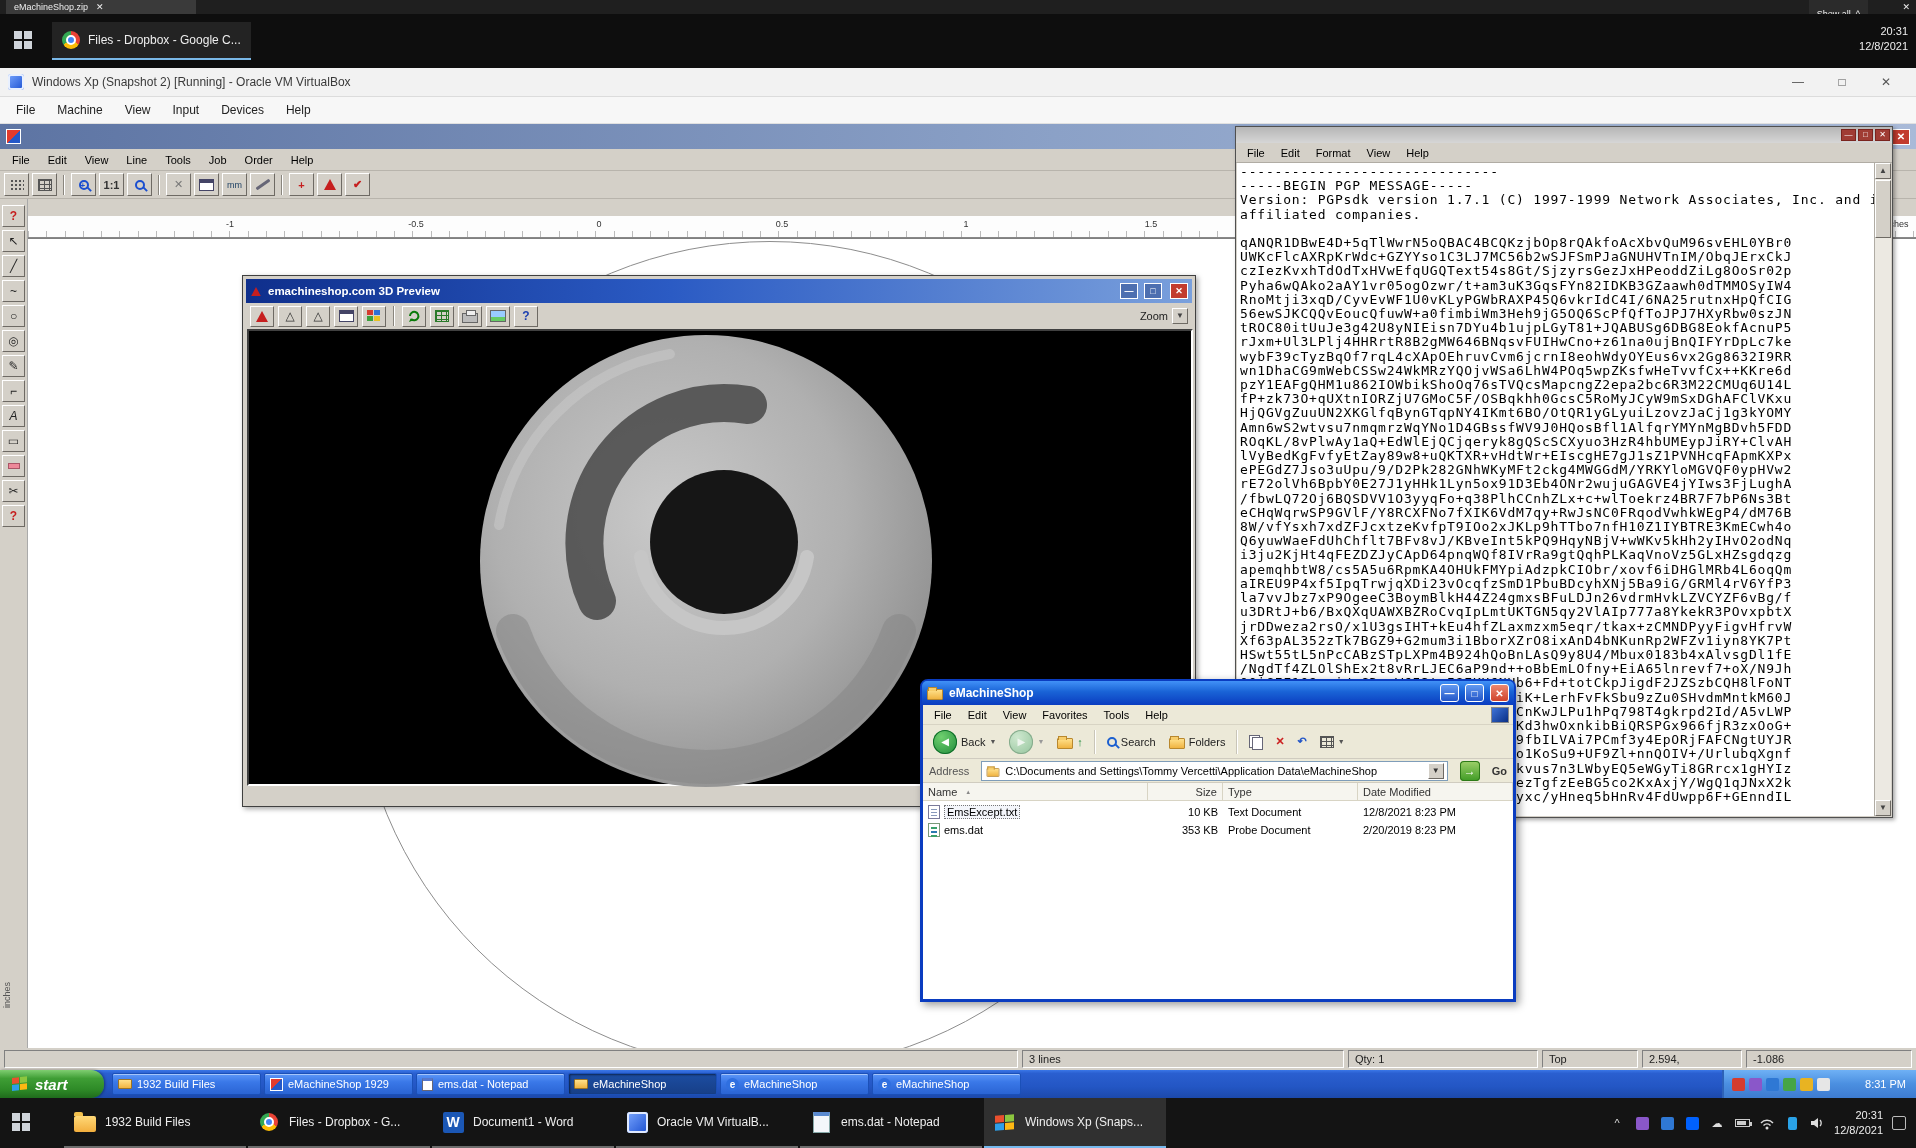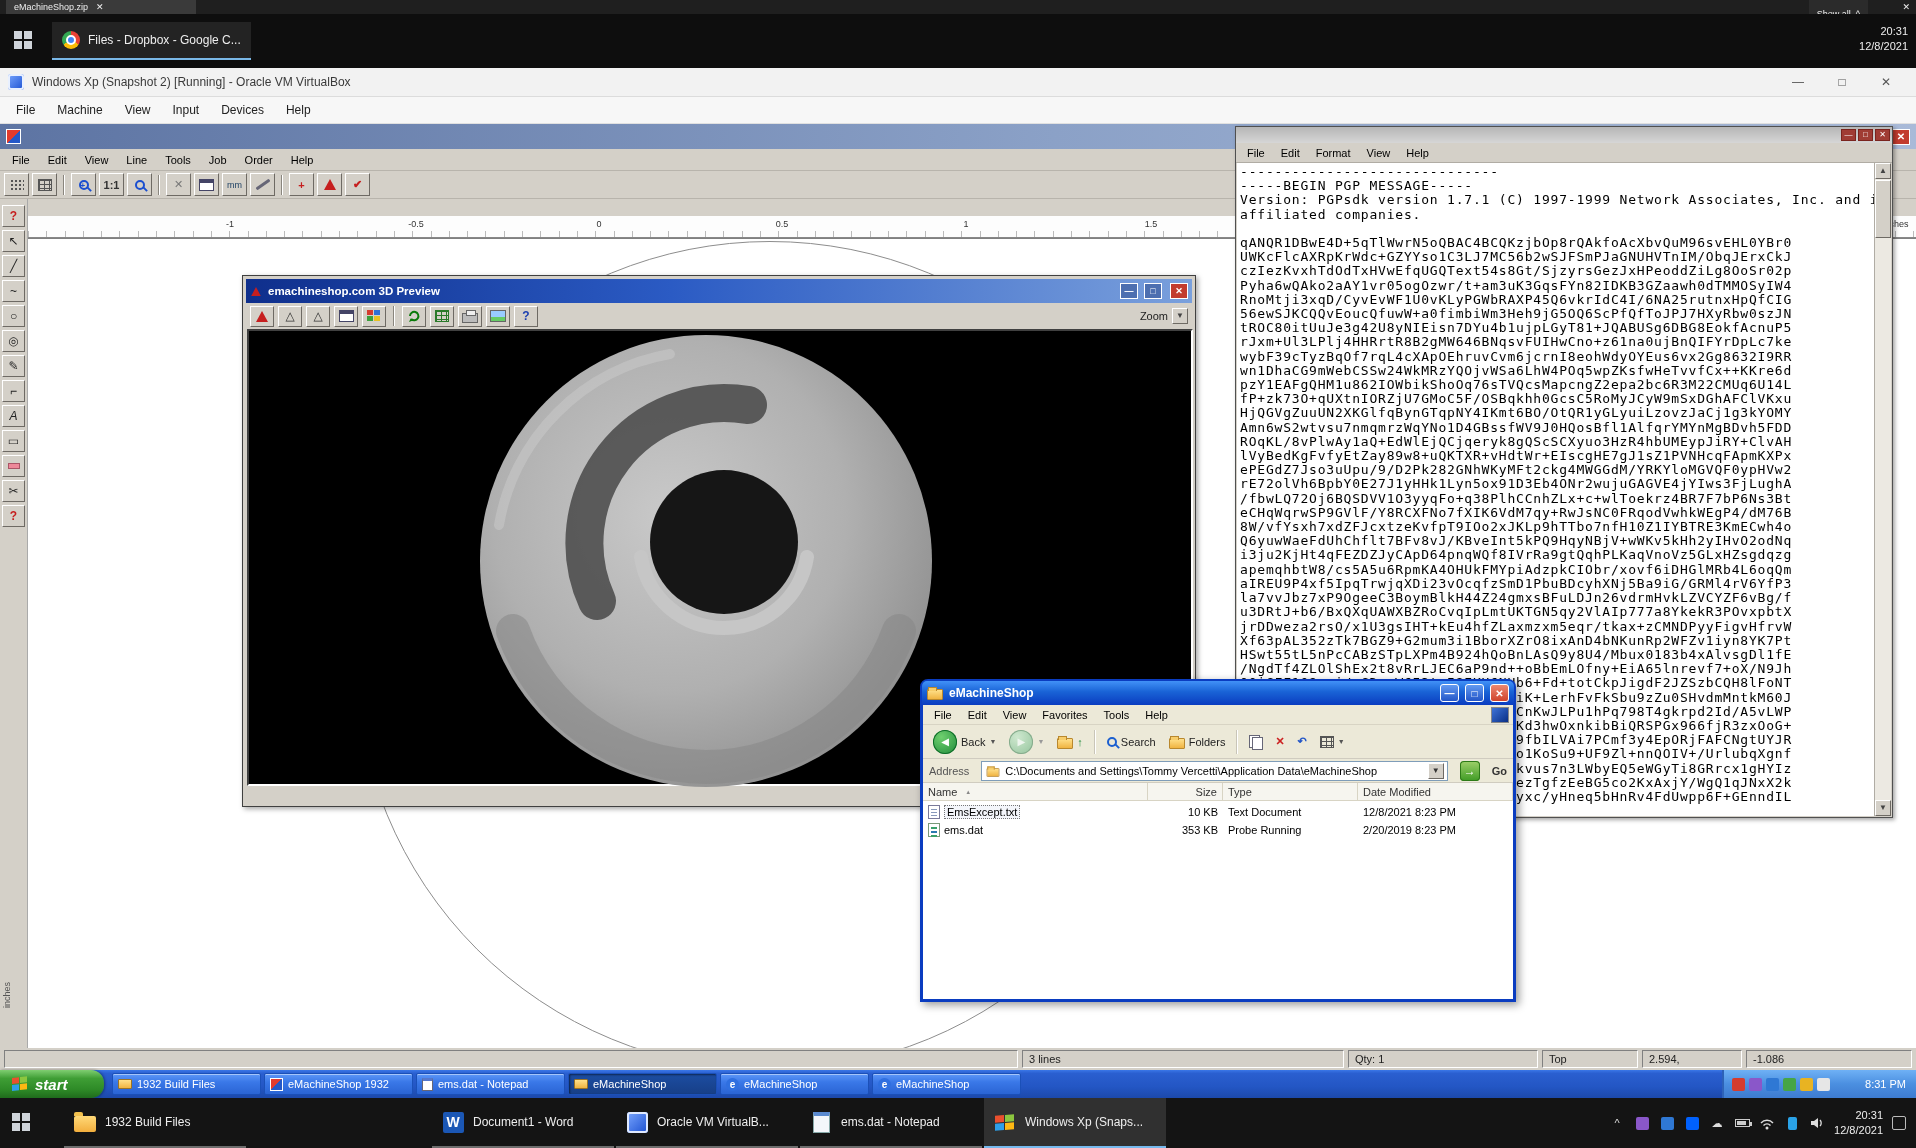--- a/index.html
+++ b/index.html
@@ -600,21 +600,21 @@
           <span class="fc fc1">10 KB</span>
           <span class="fc fc2">Text Document</span>
           <span class="fc fc3">12/8/2021 8:23 PM</span>
         </div>
         <div class="frow" style="top:38px">
           <span class="fc fc0">
               <span class="ico-dat"></span>
               <span>ems.dat</span>
             </span>
           <span class="fc fc1">353 KB</span>
-          <span class="fc fc2">Probe Running</span>
+          <span class="fc fc2">Probe Document</span>
           <span class="fc fc3">2/20/2019 8:23 PM</span>
         </div>
       </div>
     </div>
 
     <div id="xptaskbar">
       <div id="xpstart">
         <span class="xpflag">
             <i></i>
             <i></i>
@@ -622,21 +622,21 @@
             <i></i>
           </span>
         <span>start</span>
       </div>
       <div class="xptask" style="left:112px">
         <span class="minifolder"></span>
         <span>1932 Build Files</span>
       </div>
       <div class="xptask" style="left:264px">
         <span class="miniems"></span>
-        <span>eMachineShop 1932</span>
+        <span>eMachineShop 1929</span>
       </div>
       <div class="xptask" style="left:416px">
         <span class="mininote"></span>
         <span>ems.dat - Notepad</span>
       </div>
       <div class="xptask active" style="left:568px">
         <span class="minifolder"></span>
         <span>eMachineShop</span>
       </div>
       <div class="xptask" style="left:720px">
@@ -669,20 +669,26 @@
         <i></i>
         <i></i>
         <i></i>
         <i></i>
       </div>
     <div class="happ" style="left:64px">
       <span class="hico">
           <span class="hfolder"></span>
         </span>
       <span>1932 Build Files</span>
+    </div>
+    <div class="happ" style="left:248px">
+      <span class="hico">
+          <span class="chrome-ico"></span>
+        </span>
+      <span>Files - Dropbox - G...</span>
     </div>
     <div class="happ" style="left:432px">
       <span class="hico">
           <span class="wico">
             <span>W</span>
           </span>
         </span>
       <span>Document1 - Word</span>
     </div>
     <div class="happ" style="left:616px">

